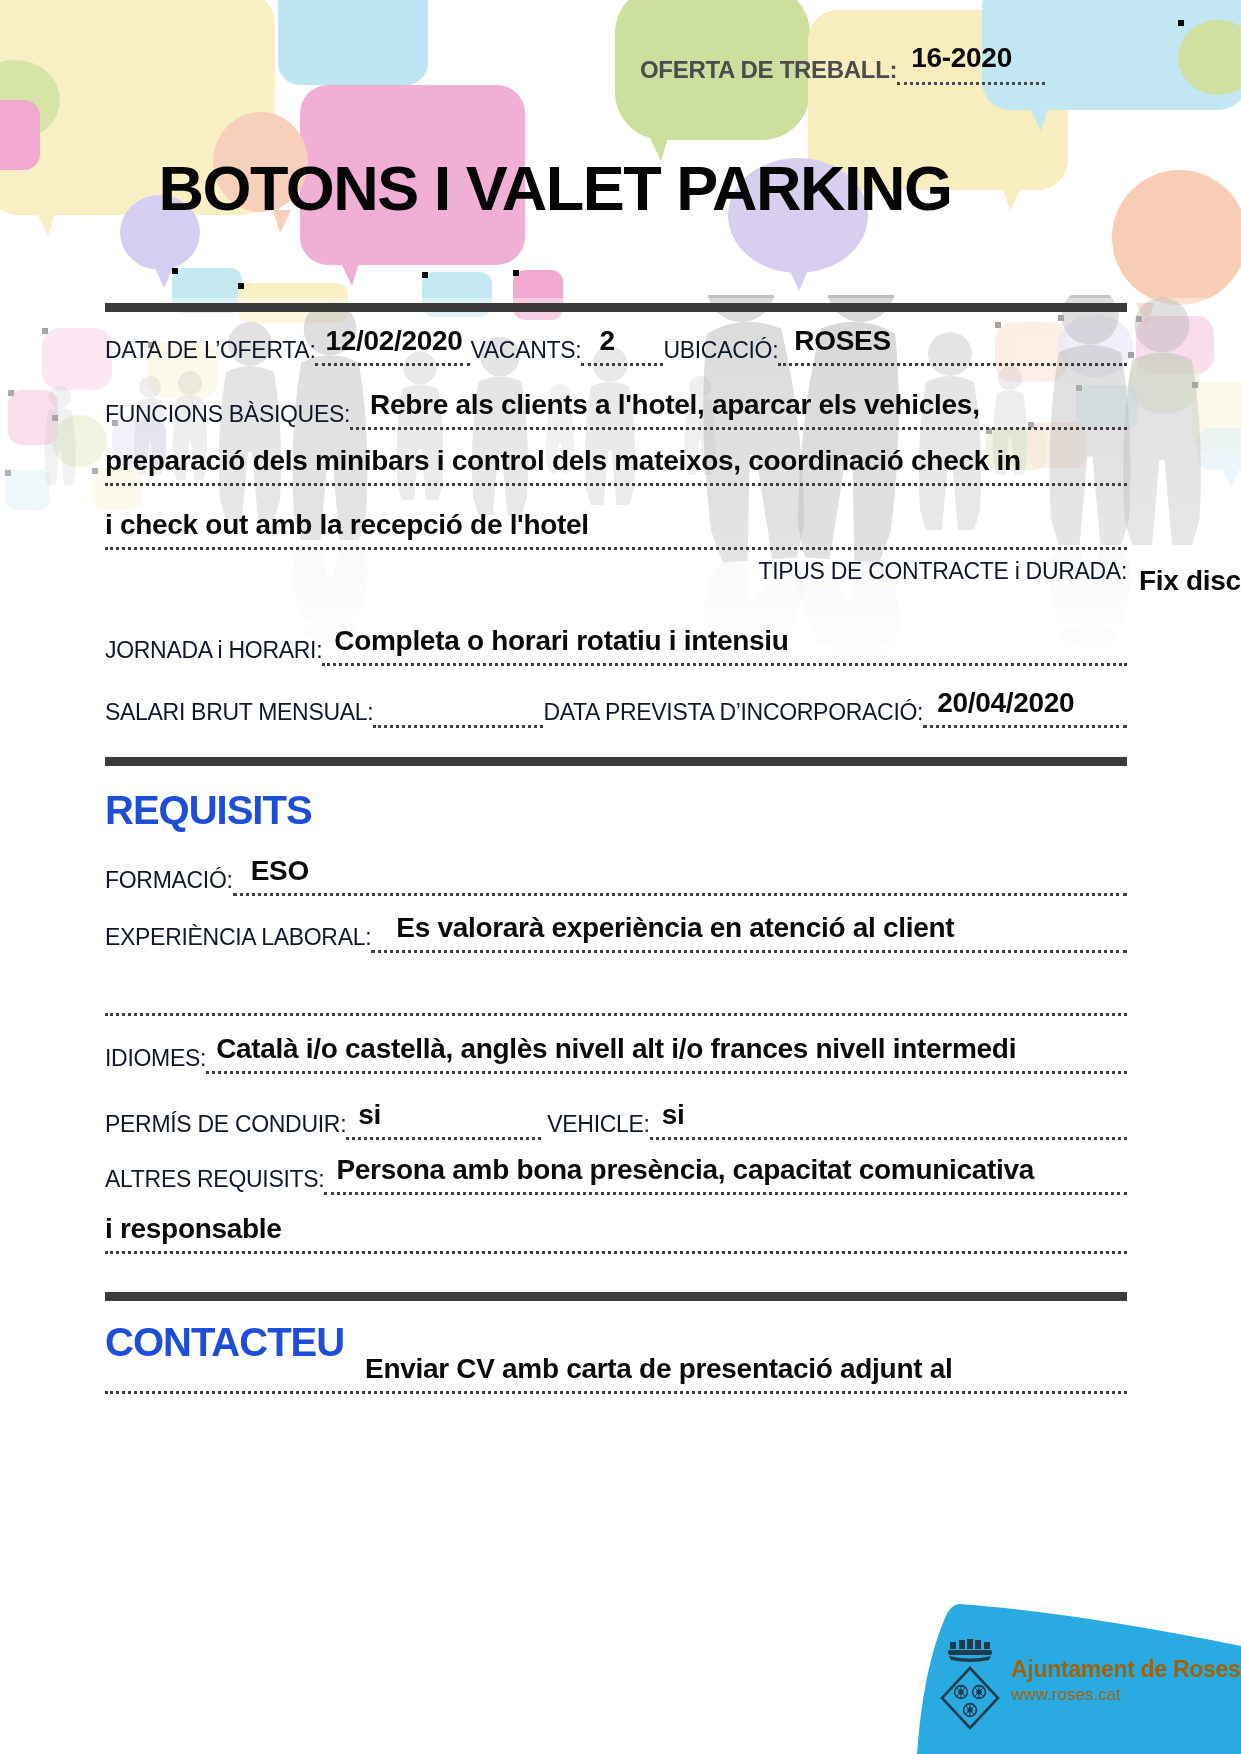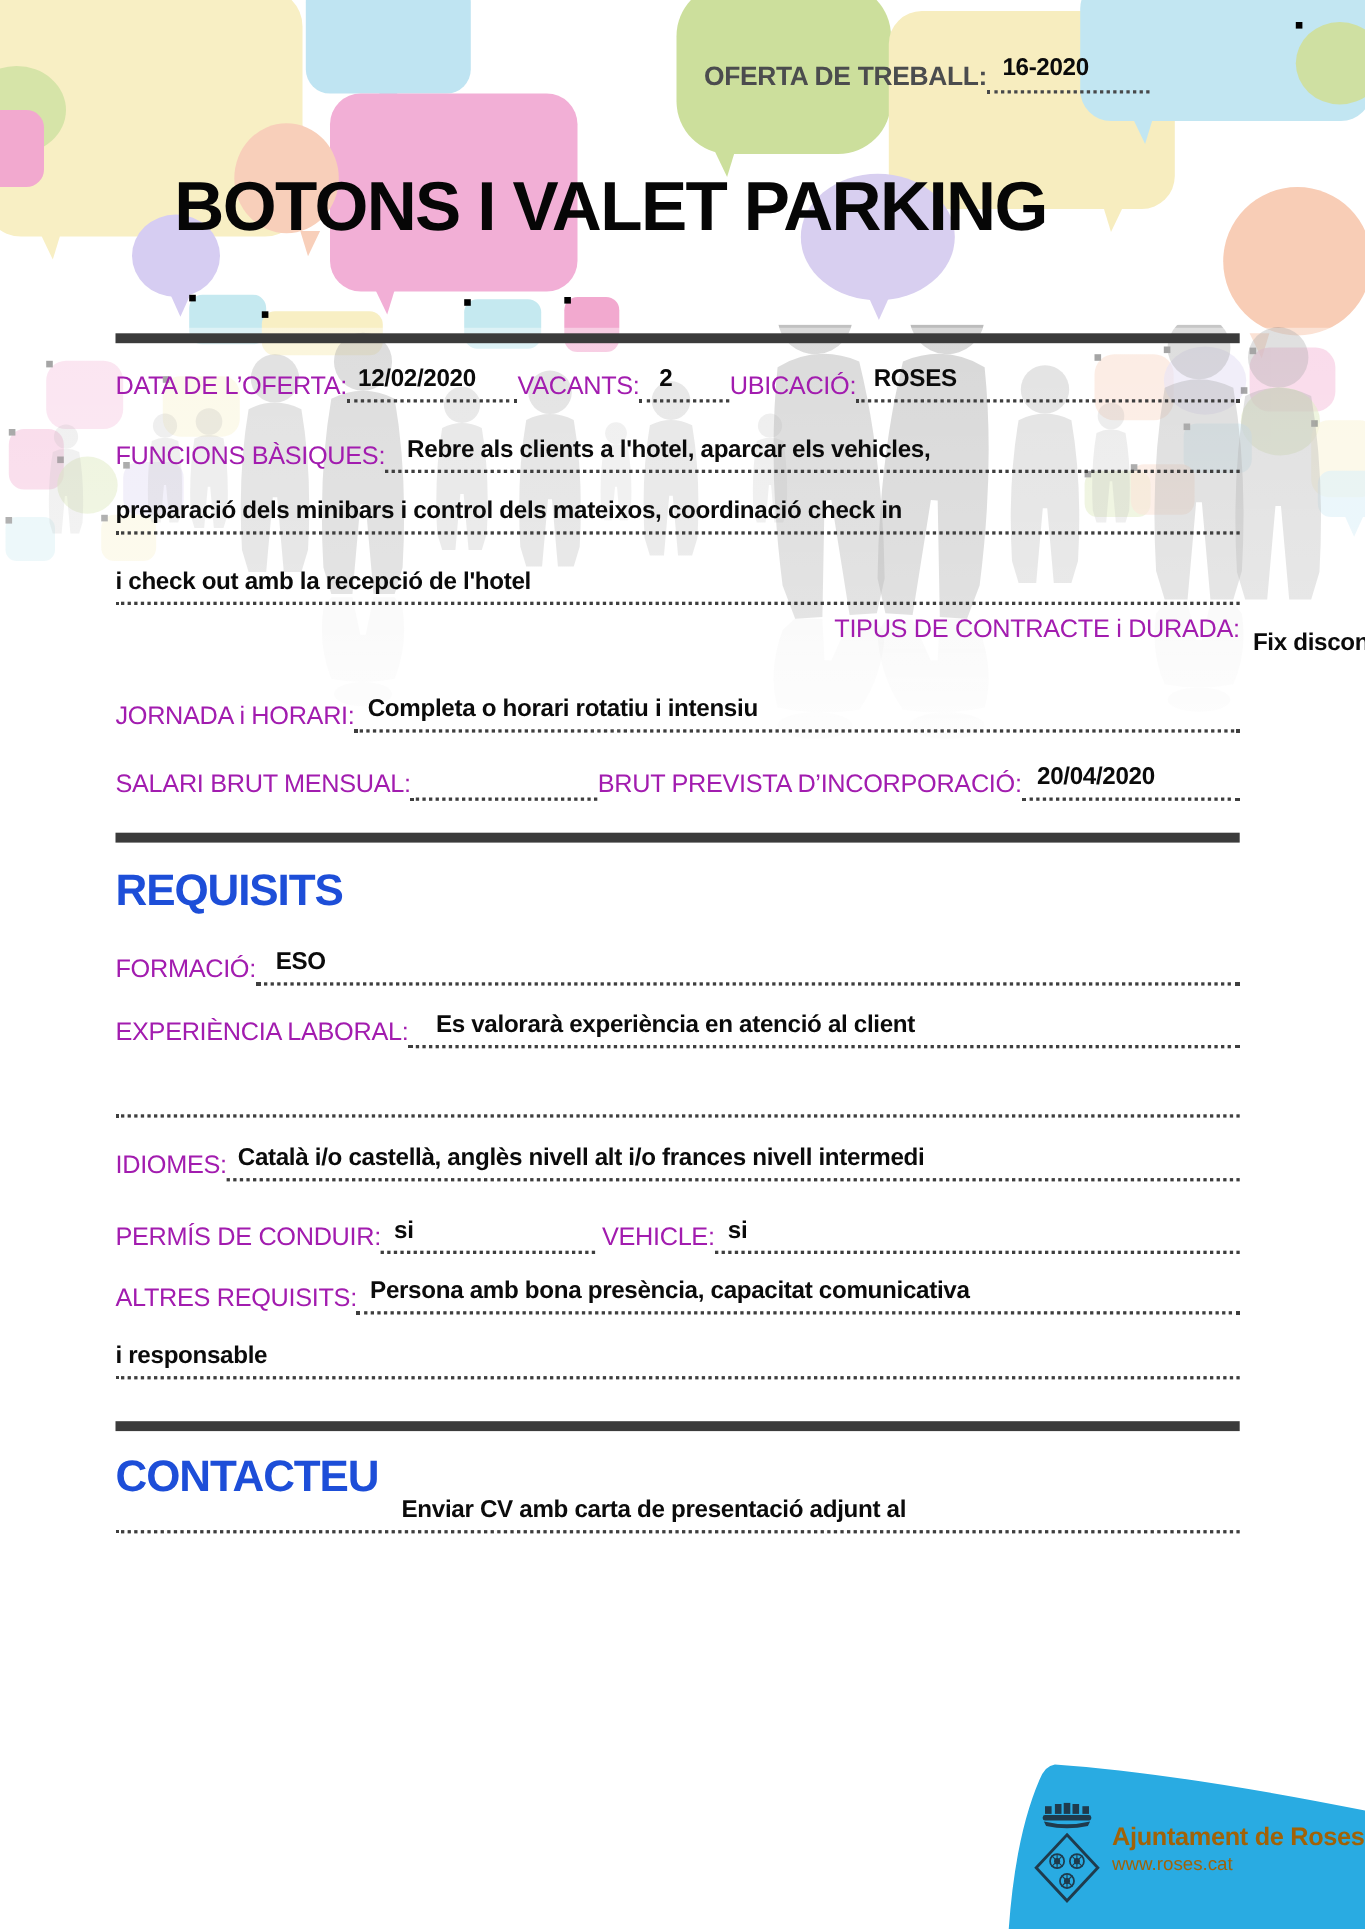--- a/index.html
+++ b/index.html
@@ -23,24 +23,24 @@
   
   .content{position:absolute;inset:0;z-index:5;}
   .hdr-row{position:absolute;left:640px;top:38px;width:405px;display:flex;align-items:flex-end;}
   .hdr-label{font-size:24px;font-weight:bold;color:#4b4c4e;letter-spacing:-.3px;padding-bottom:1px;white-space:nowrap;}
   .hdr-fill{flex:1;position:relative;height:44px;border-bottom:3px dotted #47484a;}
   .hdr-fill .val{bottom:8px;left:14px;}
   .title{position:absolute;left:55px;top:152px;width:1000px;text-align:center;
          font-size:63px;font-weight:bold;letter-spacing:-1.5px;color:#060606;white-space:nowrap;}
   .bar{position:absolute;left:105px;width:1022px;height:9px;background:#3b3b3b;}
   .row{position:absolute;left:105px;width:1022px;display:flex;align-items:flex-end;height:48px;}
-  .lbl{font-size:23px;color:#a21caf;letter-spacing:-.3px;padding-bottom:2px;white-space:nowrap;}
+  .lbl{font-size:23px;color:#0f172a;letter-spacing:-.3px;padding-bottom:2px;white-space:nowrap;}
   .fill{position:relative;height:46px;border-bottom:3px dotted #3e3e3e;}
   .grow{flex:1;}
-  .val{position:absolute;bottom:6px;font-weight:bold;font-size:22px;color:#0b0b0b;letter-spacing:-.3px;white-space:nowrap;}
+  .val{position:absolute;bottom:6px;font-weight:bold;font-size:28px;color:#0b0b0b;letter-spacing:-.3px;white-space:nowrap;}
   .heading{position:absolute;left:105px;font-size:40px;font-weight:bold;color:#1d4ed8;letter-spacing:-1px;text-align:right;}
   
   .footer{position:absolute;right:0;bottom:0;width:330px;height:160px;z-index:6;}
   .footer svg.swoosh{position:absolute;inset:0;}
   .crest{position:absolute;left:24px;top:40px;}
   .ftxt{position:absolute;left:100px;top:62px;color:#a16207;}
   .forg{font-size:23px;font-weight:bold;letter-spacing:-.3px;}
   .fweb{font-size:17px;margin-top:2px;}
 </style>
 </head>
@@ -177,21 +177,21 @@
       <span class="fill grow">
         <span class="val" style="left:12px;">Completa o horari rotatiu i intensiu</span>
       </span>
     </div>
 
     <div class="row" style="top:680px;">
       <span class="lbl">SALARI BRUT MENSUAL:</span>
       <span class="fill" style="width:170px;">
         <span class="val"></span>
       </span>
-      <span class="lbl">BRUT PREVISTA D’INCORPORACIÓ:</span>
+      <span class="lbl">DATA PREVISTA D’INCORPORACIÓ:</span>
       <span class="fill grow">
         <span class="val" style="left:14px;">20/04/2020</span>
       </span>
     </div>
 
     <div class="bar" style="top:757px;"></div>
     <div class="heading" style="top:788px;">REQUISITS</div>
 
     <div class="row" style="top:848px;">
       <span class="lbl">FORMACIÓ:</span>

